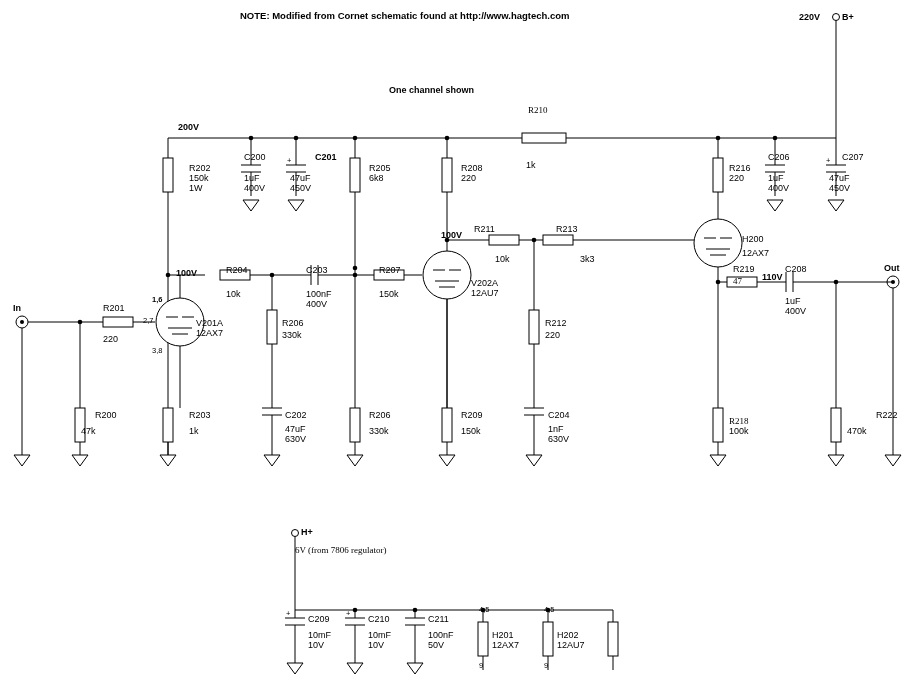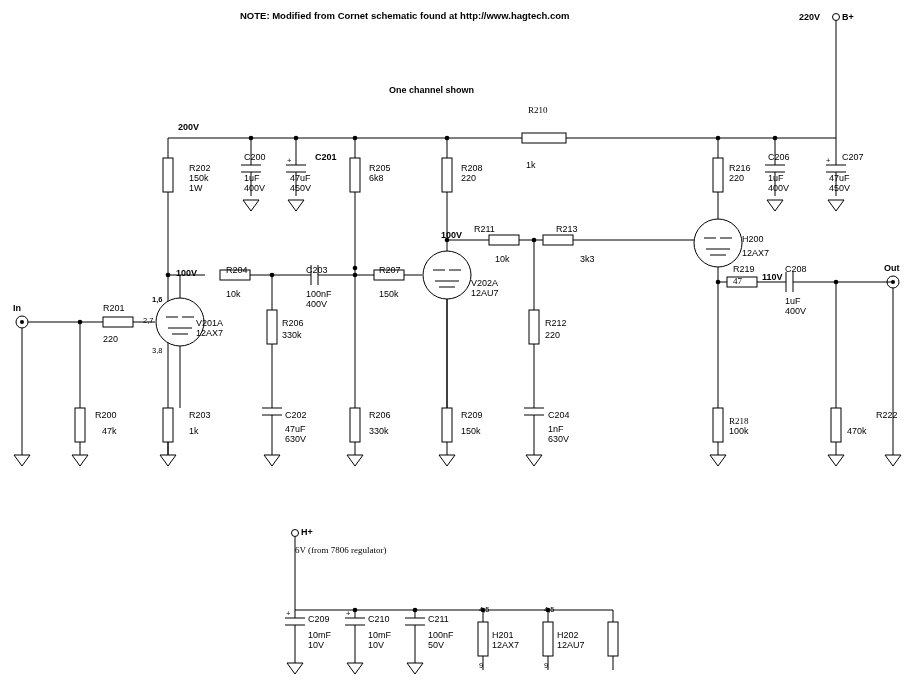--- a/index.html
+++ b/index.html
@@ -293,21 +293,21 @@
 
 <div class="lbl" style="left:842px;top:152px;">C207</div>
 <div class="lbl" style="left:829px;top:173px;">47uF</div>
 <div class="lbl" style="left:829px;top:183px;">450V</div>
 <div class="lbl sm" style="left:826px;top:157px;">+</div>
 
 <div class="lbl" style="left:103px;top:303px;">R201</div>
 <div class="lbl" style="left:103px;top:334px;">220</div>
 
 <div class="lbl" style="left:95px;top:410px;">R200</div>
-<div class="lbl" style="left:102px;top:426px;">47k</div>
+<div class="lbl" style="left:81px;top:426px;">47k</div>
 
 <div class="lbl" style="left:189px;top:410px;">R203</div>
 <div class="lbl" style="left:189px;top:426px;">1k</div>
 
 <div class="lbl" style="left:196px;top:318px;">V201A</div>
 <div class="lbl" style="left:196px;top:328px;">12AX7</div>
 <div class="lbl sm" style="left:152px;top:296px;font-weight:bold;">1,6</div>
 <div class="lbl sm" style="left:143px;top:317px;">2,7</div>
 <div class="lbl sm" style="left:152px;top:347px;">3,8</div>
 

